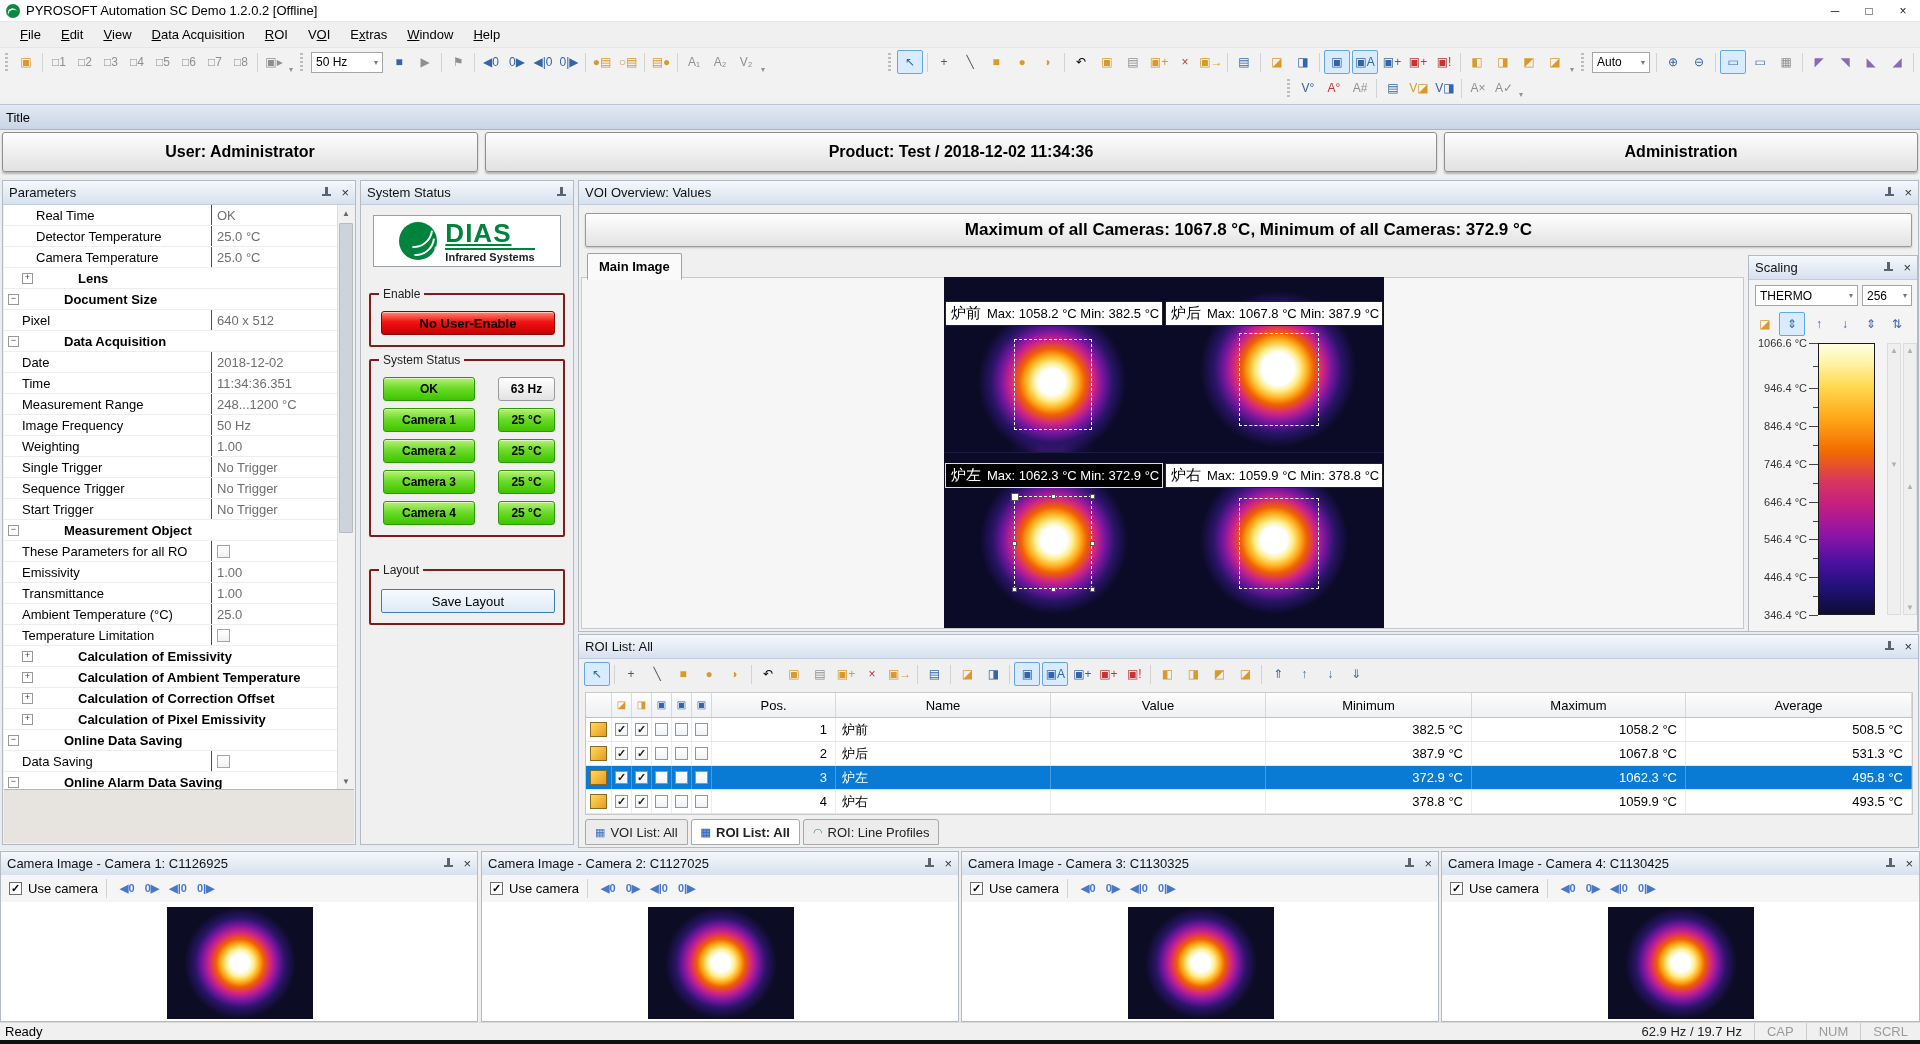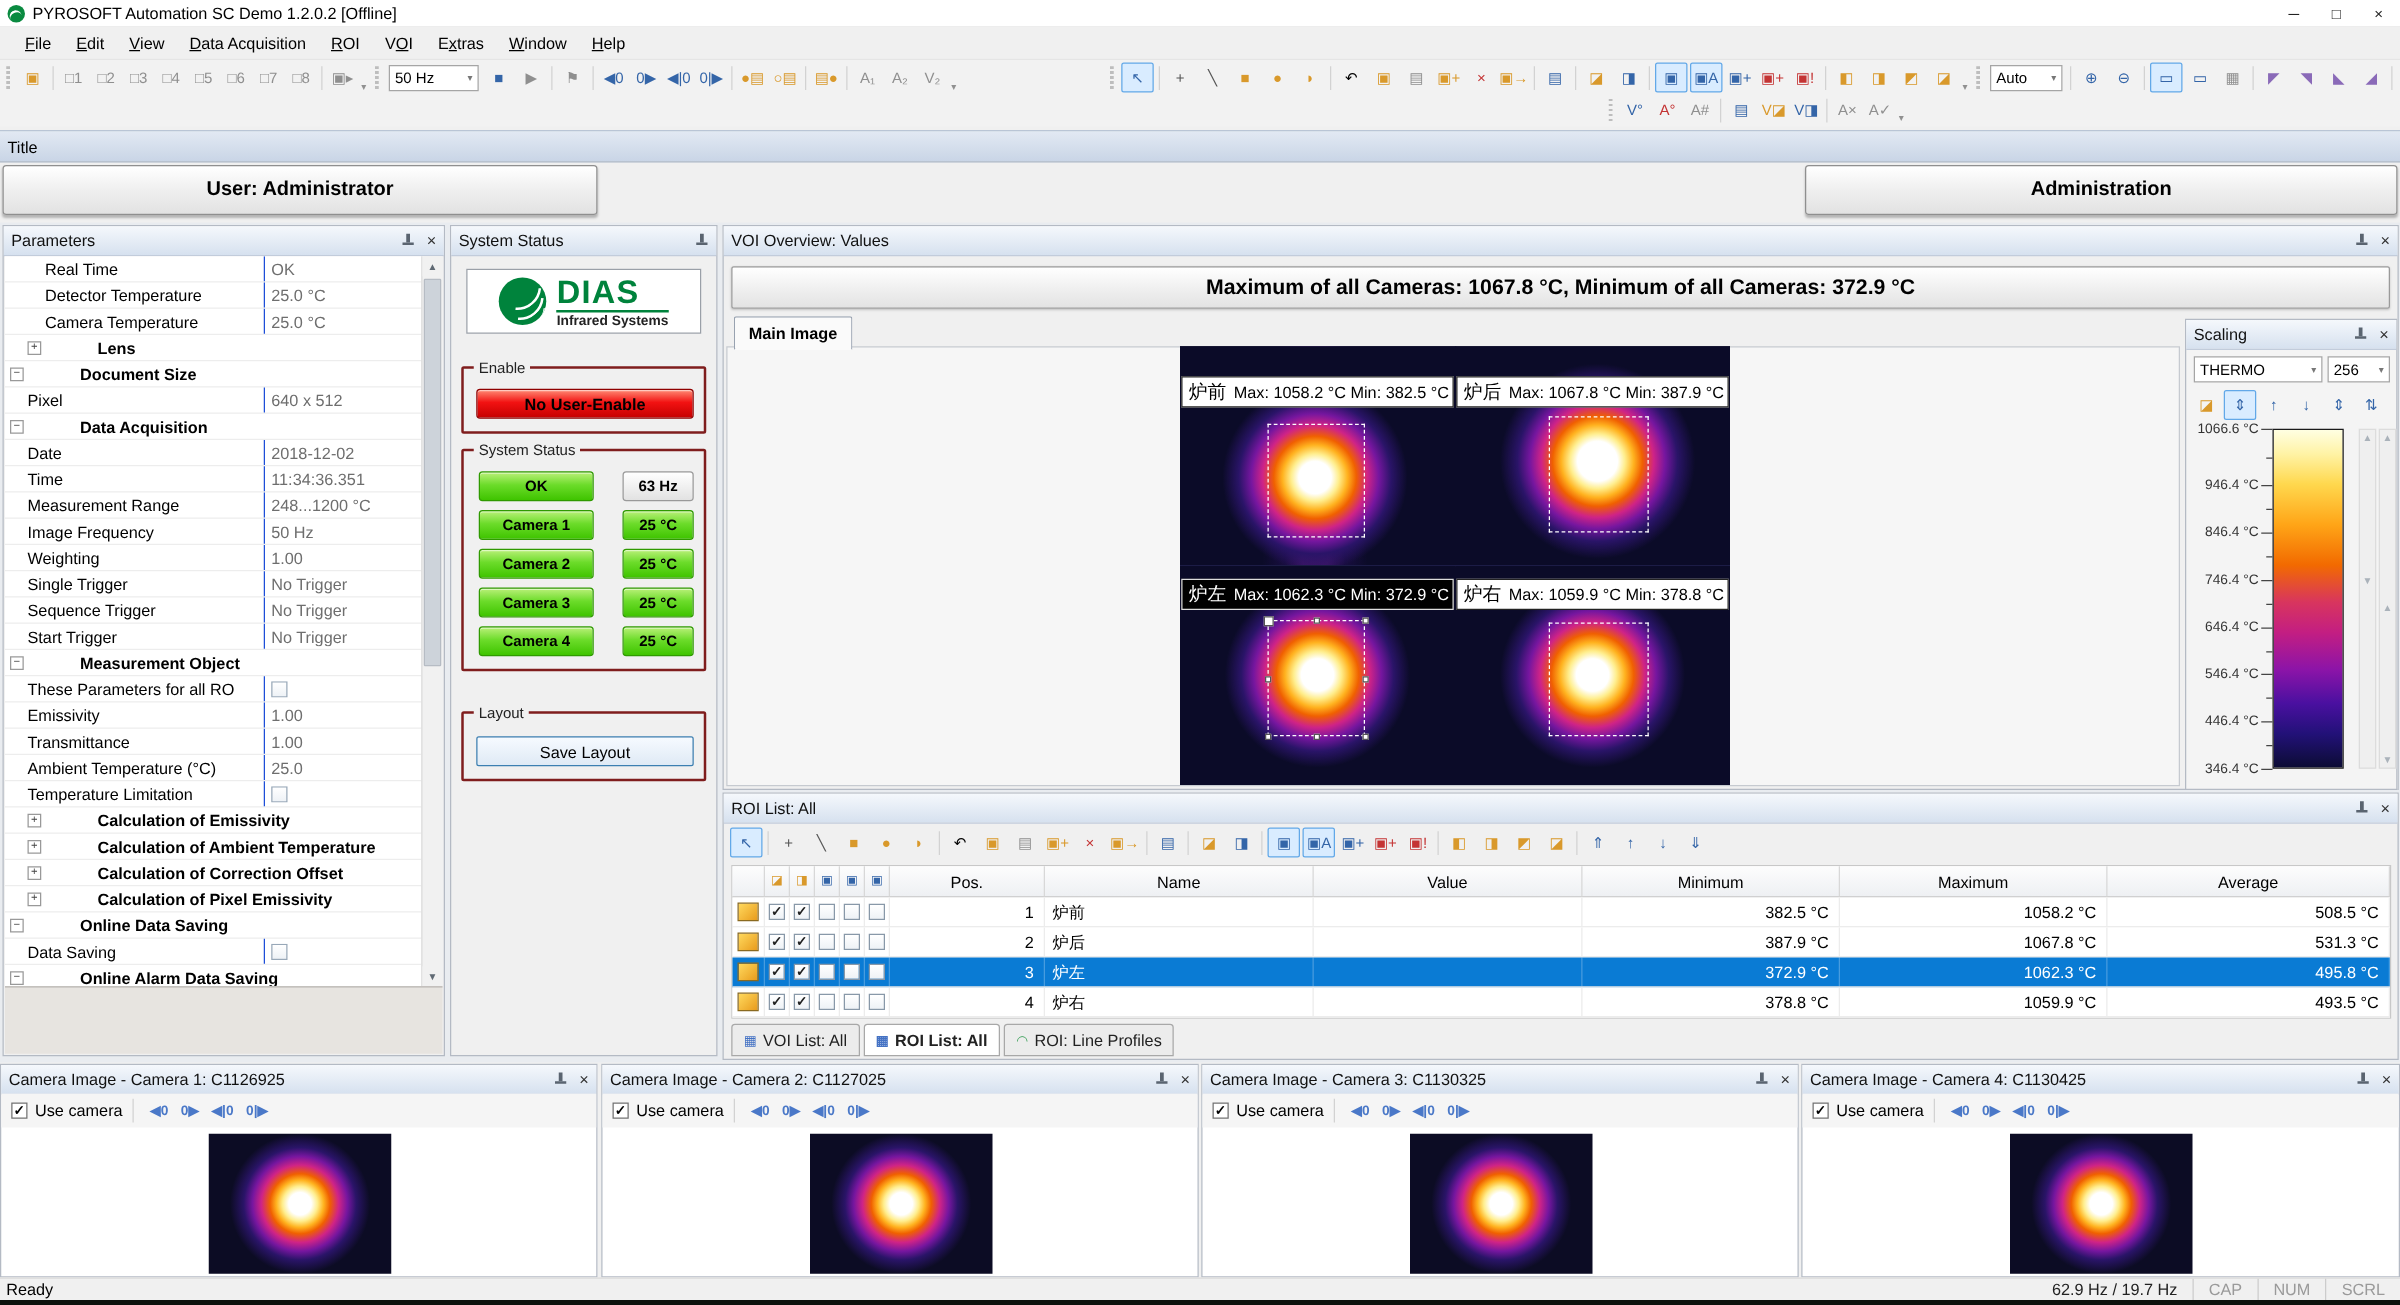--- a/index.html
+++ b/index.html
@@ -64,21 +64,21 @@
   .pfill{position:absolute;left:1px;top:608px;right:1px;bottom:1px;background:#e7e4e0;border-top:1px solid #b8b4b0;}
 
   
   .diasbox{position:absolute;left:12px;top:34px;width:188px;height:52px;background:#fff;border:1px solid #9aa0a8;display:flex;align-items:center;justify-content:center;gap:8px;box-sizing:border-box;}
   .dcircle{width:38px;height:38px;border-radius:50%;background:#00833c;position:relative;overflow:hidden;flex:none;}
   .dcircle i{position:absolute;border:2px solid #fff;border-color:transparent transparent #fff transparent;border-radius:50%;}
   .dcircle i:nth-child(1){left:-4px;top:-12px;width:34px;height:34px;transform:rotate(-40deg);}
   .dcircle i:nth-child(2){left:-2px;top:-4px;width:34px;height:34px;transform:rotate(-40deg);}
   .dcircle i:nth-child(3){left:0px;top:4px;width:34px;height:34px;transform:rotate(-40deg);}
   .dtxt{display:flex;flex-direction:column;line-height:1;}
-  .dbrand{font-weight:bold;font-size:26px;color:#00833c;letter-spacing:1px;}
+  .dbrand{font-weight:bold;font-size:26px;color:#00833c;letter-spacing:1px;text-decoration:underline;}
   .dline{height:2px;background:#00833c;margin:2px 0 2px 0;}
   .dtag{font-size:11px;color:#222;font-weight:bold;}
   .grp{position:absolute;border:2px solid #7f1d1d;border-radius:2px;box-sizing:border-box;}
   .grp .leg{position:absolute;top:-8px;left:8px;background:#f0f0f0;padding:0 4px;font-size:12px;color:#222;}
   .sbtn{position:absolute;border-radius:3px;display:flex;align-items:center;justify-content:center;font-weight:bold;font-size:12px;box-sizing:border-box;box-shadow:inset 0 1px 0 rgba(255,255,255,.55);}
   .sbtn.green{background:linear-gradient(#b9f078,#6cdc2a 45%,#3fc400);border:1px solid #2f9a00;}
   .sbtn.red{background:linear-gradient(#ff8a74,#f21212 45%,#c60000);border:1px solid #8f0000;font-size:13px;}
   .sbtn.white{background:linear-gradient(#ffffff,#e2e2e2);border:1px solid #9a9a9a;}
   .savebtn{position:absolute;left:10px;top:18px;width:174px;height:24px;border:1px solid #3c7fb1;border-radius:2px;background:linear-gradient(#f6faff,#dfeaf5);display:flex;align-items:center;justify-content:center;font-size:13px;box-sizing:border-box;}
 
@@ -284,20 +284,21 @@
       <span class="tbi c-g">A×</span>
       <span class="tbi c-g">A✓</span>
       <span class="tmore">▾</span>
     </div>
 
   <div class="titlestrip">
     <span>Title</span>
   </div>
 
   <div class="hbtn" style="left:2px;width:476px;">User: Administrator</div>
+  <div class="hbtn" style="left:485px;width:952px;">Product: Test / 2018-12-02 11:34:36</div>
   <div class="hbtn" style="left:1444px;width:474px;">Administration</div>
 
   <div class="dockbg"></div>
 
   <div class="panel" id="paramsPanel" style="left:2px;top:180px;width:354px;height:665px;">
     <div class="pcap">
       <span>Parameters</span>
       <span class="fill"></span>
       <span class="pinico"></span>
       <span class="capclose">×</span>

